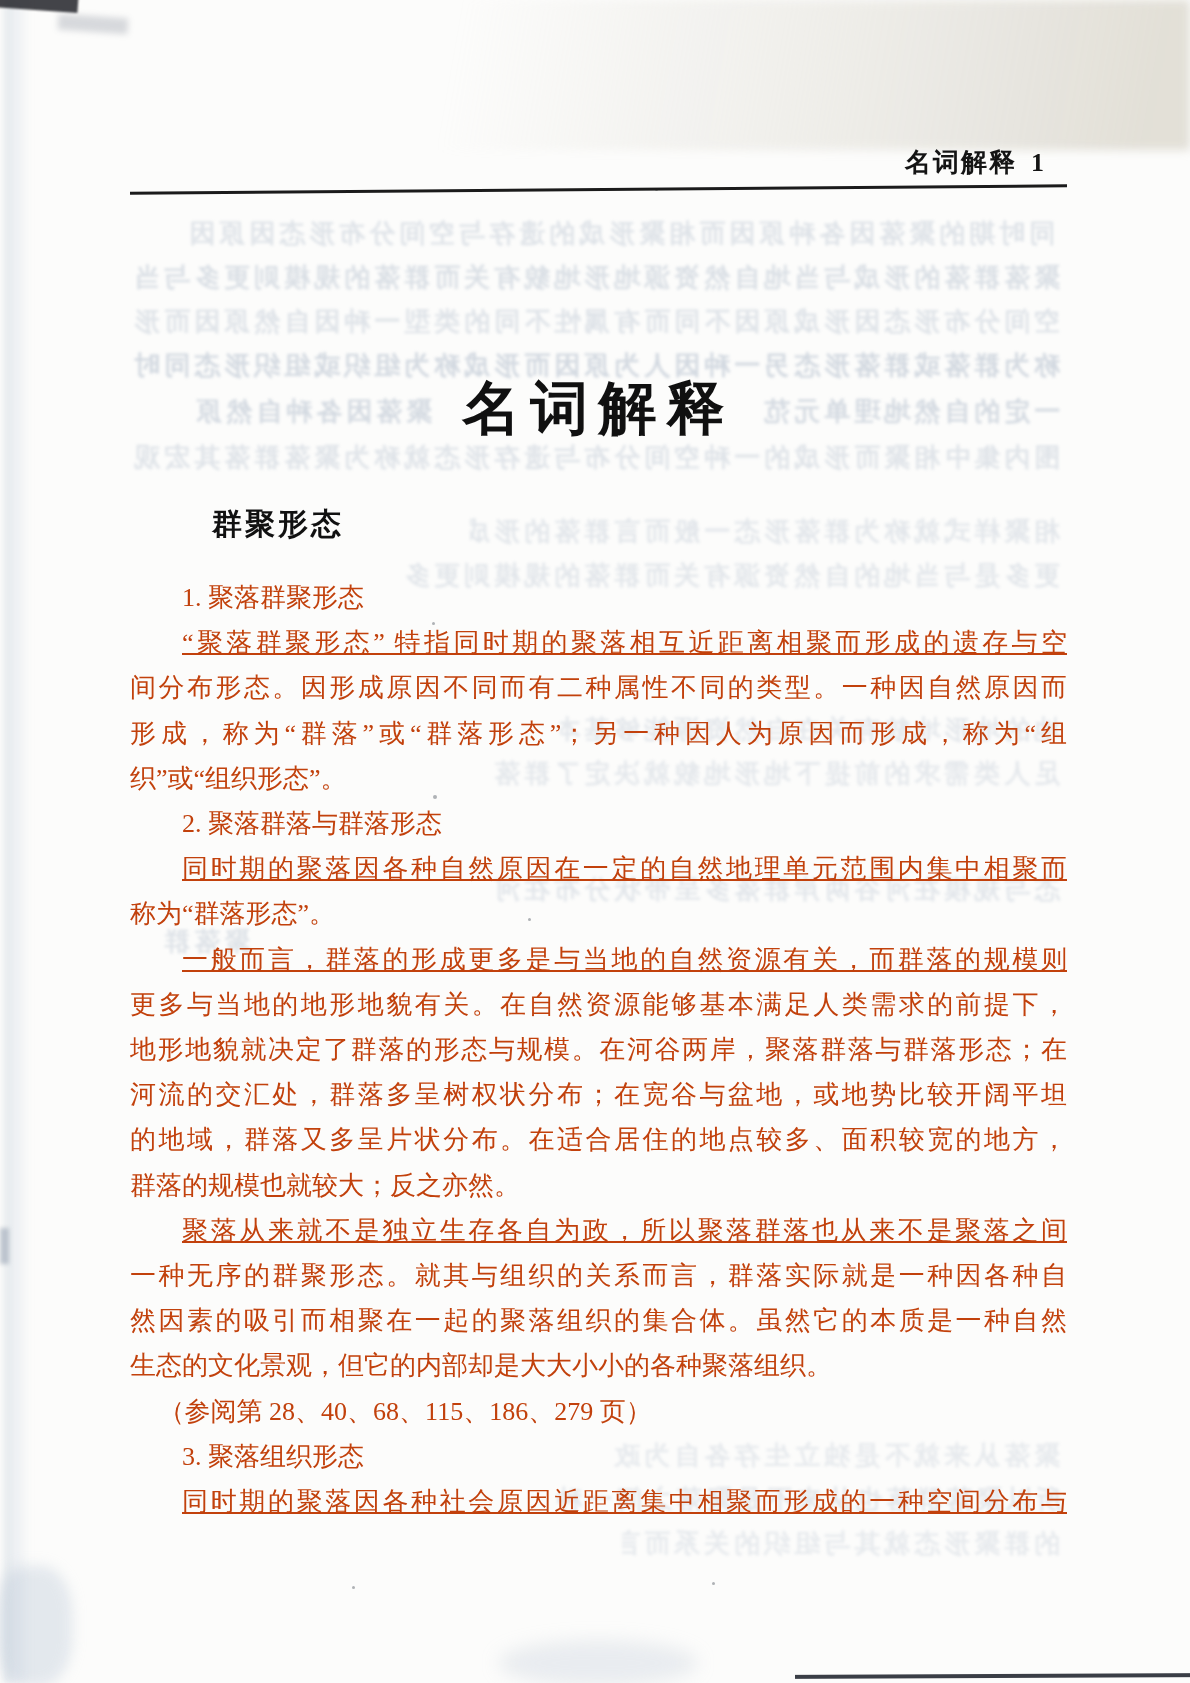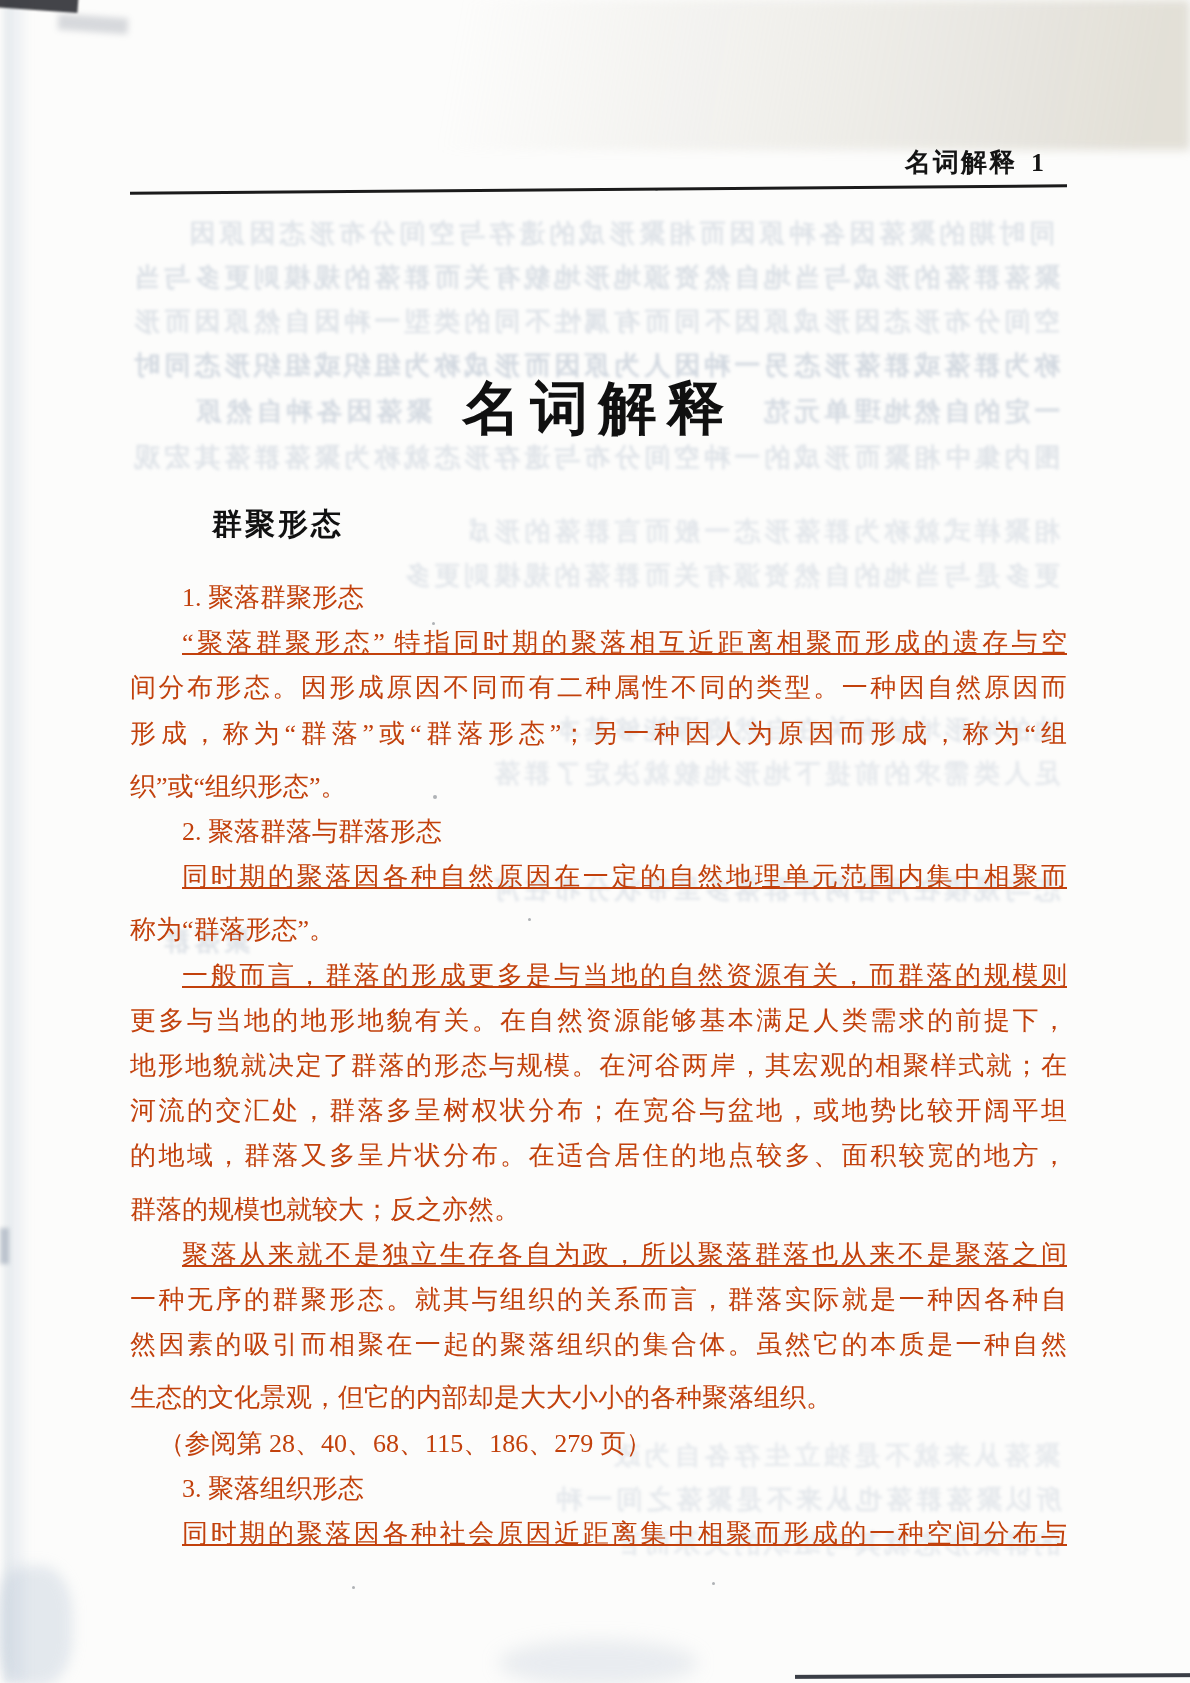--- a/index.html
+++ b/index.html
@@ -71,21 +71,21 @@
   }
   .body-text{
     position:absolute;left:130px;top:575px;width:937px;
   }
   .line{
     font-size:26px;line-height:45.2px;margin:0;color:#c2410c;
     text-align:justify;text-align-last:justify;
   }
   .line.section{text-indent:2em;text-align-last:left;}
   .line.first{text-indent:2em;text-decoration:underline;}
-  .line.last{text-align-last:left;margin-top:8px;}
+  .line.last{text-align-last:left;}
   .line.ref{text-indent:1.1em;text-align-last:left;font-family:Liberation Serif, serif;}
   
   .ghost{
     position:absolute;font-size:26px;font-weight:bold;
     color:#93a3b8;filter:blur(1.4px);
     white-space:nowrap;overflow:hidden;
     transform:scaleX(-1);
     pointer-events:none;
     font-family:"Liberation Sans","DejaVu Sans",sans-serif;
     letter-spacing:4px;
@@ -142,21 +142,21 @@
     <div class="line section">1. 聚落群聚形态</div>
     <div class="line first">“聚落群聚形态” 特指同时期的聚落相互近距离相聚而形成的遗存与空</div>
     <div class="line mid">间分布形态。因形成原因不同而有二种属性不同的类型。一种因自然原因而</div>
     <div class="line mid">形成，称为“群落”或“群落形态”；另一种因人为原因而形成，称为“组</div>
     <div class="line last">织”或“组织形态”。</div>
     <div class="line section">2. 聚落群落与群落形态</div>
     <div class="line first">同时期的聚落因各种自然原因在一定的自然地理单元范围内集中相聚而</div>
     <div class="line last">称为“群落形态”。</div>
     <div class="line first">一般而言，群落的形成更多是与当地的自然资源有关，而群落的规模则</div>
     <div class="line mid">更多与当地的地形地貌有关。在自然资源能够基本满足人类需求的前提下，</div>
-    <div class="line mid">地形地貌就决定了群落的形态与规模。在河谷两岸，其宏观的相聚样式就；在</div>
+    <div class="line mid">地形地貌就决定了群落的形态与规模。在河谷两岸，聚落群落与群落形态；在</div>
     <div class="line mid">河流的交汇处，群落多呈树权状分布；在宽谷与盆地，或地势比较开阔平坦</div>
     <div class="line mid">的地域，群落又多呈片状分布。在适合居住的地点较多、面积较宽的地方，</div>
     <div class="line last">群落的规模也就较大；反之亦然。</div>
     <div class="line first">聚落从来就不是独立生存各自为政，所以聚落群落也从来不是聚落之间</div>
     <div class="line mid">一种无序的群聚形态。就其与组织的关系而言，群落实际就是一种因各种自</div>
     <div class="line mid">然因素的吸引而相聚在一起的聚落组织的集合体。虽然它的本质是一种自然</div>
     <div class="line last">生态的文化景观，但它的内部却是大大小小的各种聚落组织。</div>
     <div class="line ref">（参阅第 28、40、68、115、186、279 页）</div>
     <div class="line section">3. 聚落组织形态</div>
     <div class="line first">同时期的聚落因各种社会原因近距离集中相聚而形成的一种空间分布与</div>

